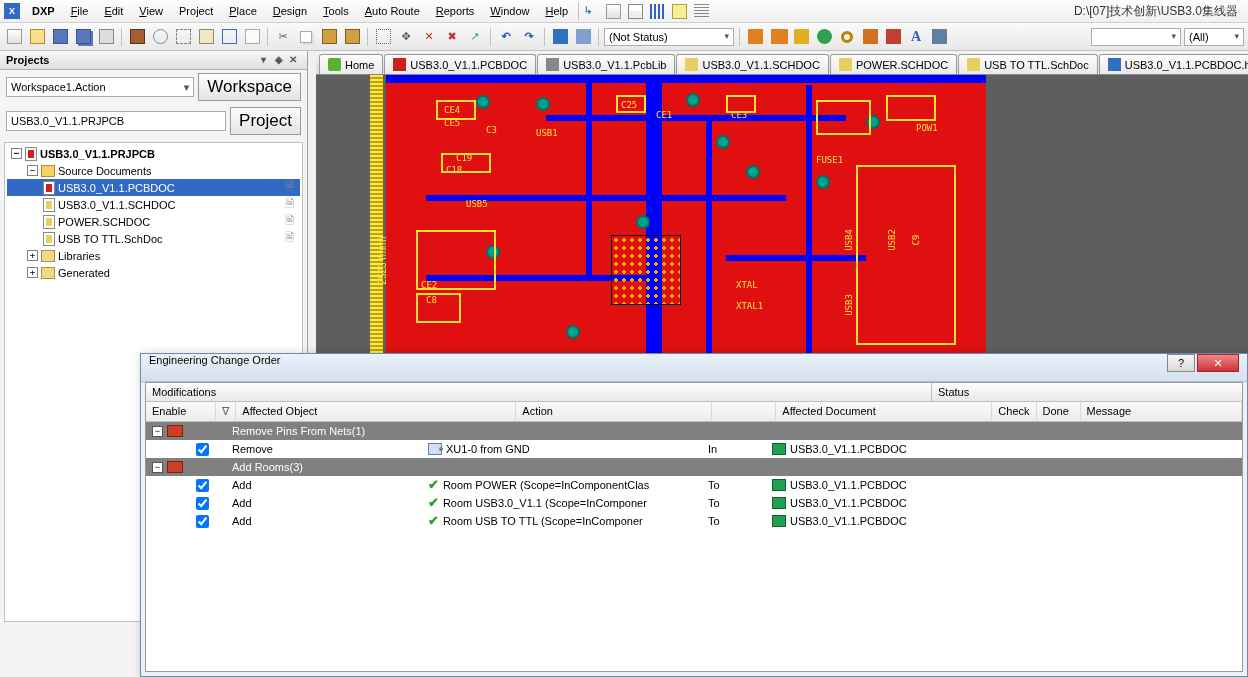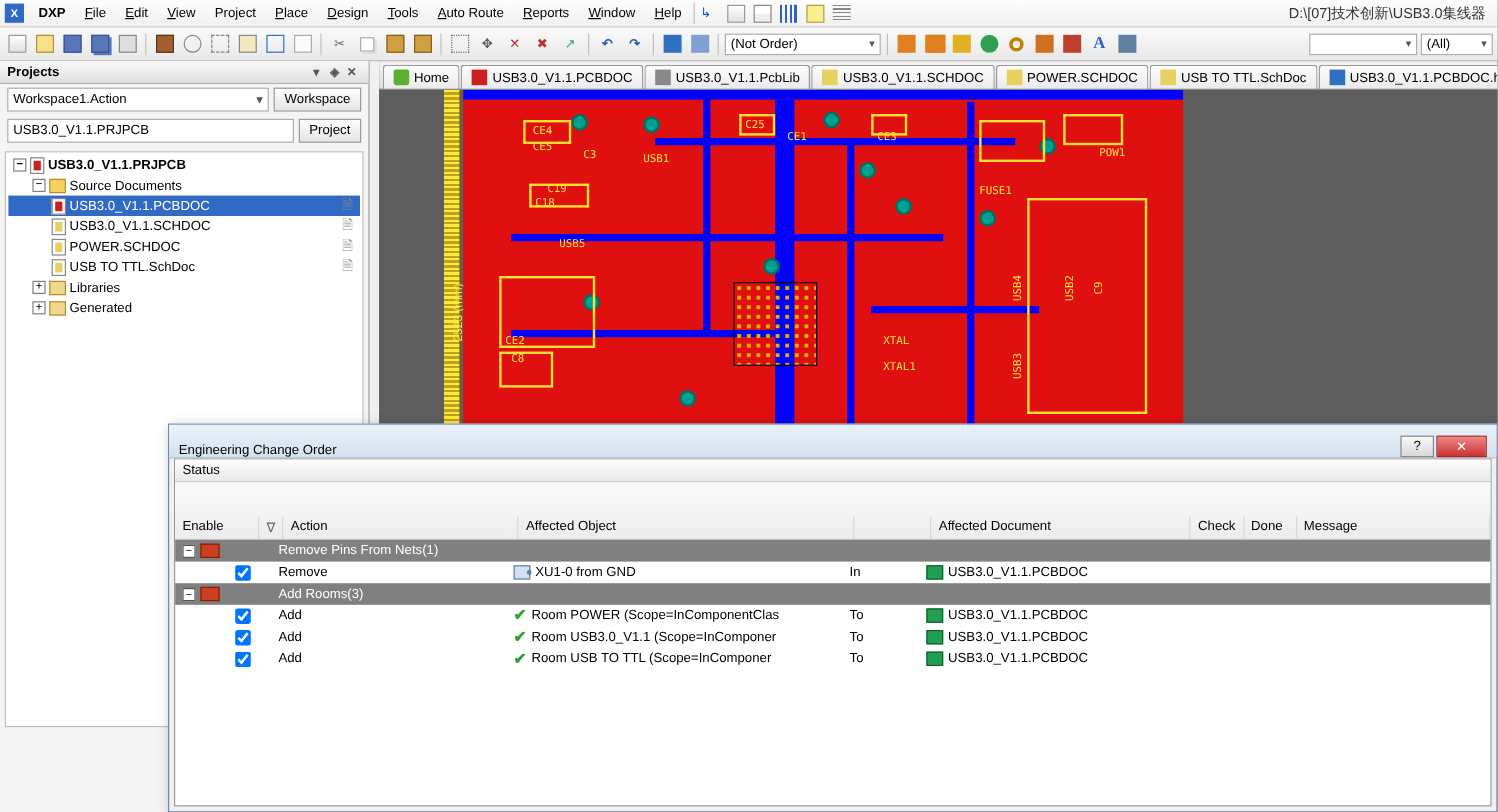--- a/index.html
+++ b/index.html
@@ -36,21 +36,21 @@
 .tb2-left { display:flex; gap:2px; align-items:center; }
 
 
 .projects-panel { position: absolute; left: 0; top: 51px; width: 308px; bottom: 0; background: #f4f4f4; border-right: 1px solid #a0a0a0; }
 .panel-header { background: linear-gradient(#f7f7f7,#e0e0e0); border-bottom: 1px solid #b0b0b0; padding: 3px 6px; font-weight: bold; display: flex; align-items: center; gap: 16px; }
 .panel-header-ctrls { margin-left: auto; display: flex; gap: 2px; }
 .panel-header-ctrls span { width: 12px; height: 12px; font-size: 10px; color: #555; cursor: default; }
 .panel-row { display: flex; padding: 3px 6px; gap: 4px; align-items: center; }
 .input-like { flex: 1; background: white; border: 1px solid #abadb3; padding: 3px 4px; position: relative; }
 .input-like.dd:after { content: "▾"; position: absolute; right: 4px; top: 3px; color: #555; }
-.btn-like { background: linear-gradient(#fdfdfd,#e4e4e4); border: 1px solid #999; padding: 3px 8px; font-size: 11px; }
+.btn-like { background: linear-gradient(#fdfdfd,#e4e4e4); border: 1px solid #999; padding: 3px 8px; font-size: 17px; }
 .panel-radio-row { display: flex; gap: 12px; padding: 4px 8px; align-items: center; border-bottom: 1px solid #d0d0d0; }
 .panel-radio-row label { display: flex; align-items: center; gap: 4px; }
 .panel-radio-row .spacer { margin-left: auto; display: flex; gap: 3px; }
 .icon-btn { width: 22px; height: 20px; background: linear-gradient(#fdfdfd,#e8e8e8); border: 1px solid #b0b0b0; display: flex; align-items: center; justify-content: center; }
 
 .tree { background: white; border: 1px solid #c0c0c0; margin: 4px; height: 480px; overflow: auto; padding: 2px; }
 .tree-row { display: flex; align-items: center; height: 17px; padding-left: 4px; gap: 3px; }
 .tree-indent-1 { padding-left: 20px; }
 .tree-indent-2 { padding-left: 36px; }
 .tree-row.bold { font-weight: bold; }
@@ -81,31 +81,31 @@
 
 .pcb-board .trace { position: absolute; background: #0000ff; }
 .pcb-board .via { position: absolute; width: 14px; height: 14px; background: #00a090; border-radius: 50%; border: 2px solid #007060; }
 .pcb-board .silk { position: absolute; border: 2px solid #ffe030; }
 .pcb-board .silk-txt { position: absolute; color: #ffe040; font-size: 9px; font-family: monospace; }
 .pcb-board .chip { position: absolute; background: #500000; border: 1px solid #000; }
 .pcb-board .padgrid { background: radial-gradient(#e0b000 2px, transparent 2px); background-size: 8px 8px; }
 
 
 .eco-dialog { position: absolute; left: 140px; top: 353px; width: 1108px; height: 324px; background: #f0f0f0; border: 1px solid #6a8ab0; box-shadow: 2px 2px 10px rgba(0,0,0,0.25); }
-.eco-title { background: linear-gradient(#eaf2fb,#d4e0ee); height: 28px; display: flex; align-items: flex-end; padding: 0 8px; border-bottom: 1px solid #b0c0d0; }
+.eco-title { background: linear-gradient(#eaf2fb,#d4e0ee); height: 28px; display: flex; align-items: flex-start; padding: 0 8px; border-bottom: 1px solid #b0c0d0; }
 .eco-title-ctrls { margin-left: auto; display: flex; }
 .eco-title-ctrls div { width: 28px; height: 18px; border: 1px solid #888; background: linear-gradient(#f8f8f8,#d8d8d8); margin-left: 2px; display: flex; align-items: center; justify-content: center; font-family: Marlett, sans-serif; }
 .eco-close { background: linear-gradient(#e88,#c33) !important; border-color: #a22 !important; color: white; width: 42px !important; }
 
 .eco-body { position: absolute; inset: 28px 4px 4px 4px; background: white; border: 1px solid #9a9a9a; display: flex; flex-direction: column; }
 .eco-section-headers { display: flex; background: linear-gradient(#fdfdfd,#e8e8e8); border-bottom: 1px solid #c0c0c0; }
 .eco-sh { padding: 3px 6px; }
 .eco-sh.mods { flex: 0 0 786px; border-right: 1px solid #c0c0c0; }
 .eco-columns { display: flex; background: linear-gradient(#fafafa,#ececec); border-bottom: 1px solid #c0c0c0; }
-.col { padding: 3px 6px; border-right: 1px solid #d8d8d8; margin-top: 28px; }
+.col { padding: 3px 6px; border-right: 1px solid #d8d8d8; }
 .col-enable { flex: 0 0 70px; }
 .col-tri { flex: 0 0 10px; color: #666; }
 .col-action { flex: 0 0 196px; }
 .col-obj { flex: 0 0 280px; }
 .col-io { flex: 0 0 64px; }
 .col-doc { flex: 0 0 216px; }
 .col-check { flex: 0 0 44px; }
 .col-done { flex: 0 0 44px; }
 .col-msg { flex: 1; }
 
@@ -243,21 +243,21 @@
       <span class="ic-redo">↷</span>
     </span>
   <div class="tb-sep"></div>
   <span class="tb-btn">
       <span class="ic" style="background:#3070c0"></span>
     </span>
   <span class="tb-btn">
       <span class="ic" style="background:#80a0d0"></span>
     </span>
   <div class="tb-sep"></div>
-  <div class="tb-combo">(Not Order)</div>
+  <div class="tb-combo">(Not Status)</div>
   <div class="tb-sep"></div>
   <span class="tb-btn">
       <span class="ic ic-orange"></span>
     </span>
   <span class="tb-btn">
       <span class="ic" style="background:#e08020;box-shadow:2px 0 0 #e08020"></span>
     </span>
   <span class="tb-btn">
       <span class="ic" style="background:#e0b020"></span>
     </span>
@@ -441,27 +441,28 @@
 <div class="eco-dialog">
   <div class="eco-title">
     <span>Engineering Change Order</span>
     <div class="eco-title-ctrls">
       <div>?</div>
       <div class="eco-close">✕</div>
     </div>
   </div>
   <div class="eco-body">
     <div class="eco-section-headers">
+      <div class="eco-sh mods">Modifications</div>
       <div class="eco-sh">Status</div>
     </div>
     <div class="eco-columns">
       <div class="col col-enable">Enable</div>
       <div class="col col-tri">∇</div>
+      <div class="col col-obj">Affected Object</div>
       <div class="col col-action">Action</div>
-      <div class="col col-obj">Affected Object</div>
       <div class="col col-io"></div>
       <div class="col col-doc">Affected Document</div>
       <div class="col col-check">Check</div>
       <div class="col col-done">Done</div>
       <div class="col col-msg">Message</div>
     </div>
 
     <div class="eco-row group">
       <div class="cell cell-enable">
         <span class="grp-fold">−</span>

